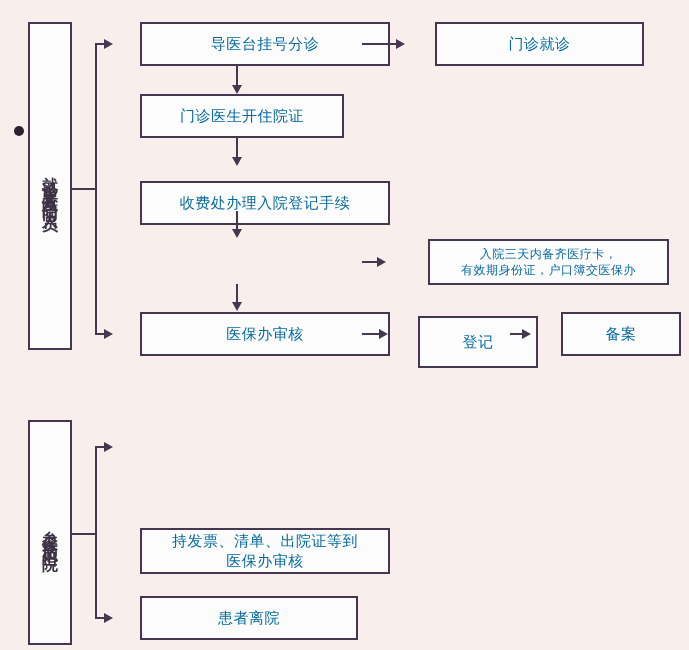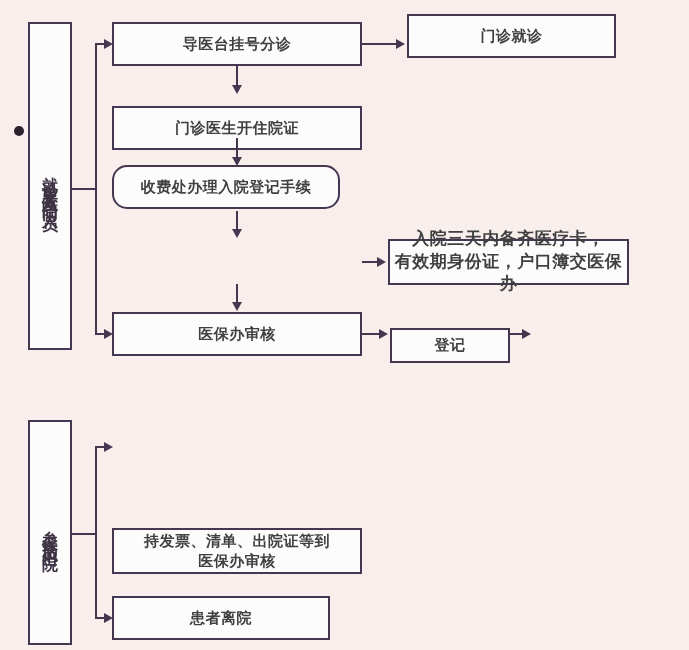--- a/index.html
+++ b/index.html
@@ -22,26 +22,27 @@
   
   .node {
     position: absolute;
     box-sizing: border-box;
     background: #fdfcfc;
     border: 2px solid #463751;
     display: flex;
     align-items: center;
     justify-content: center;
     text-align: center;
-    color: #404040;
+    color: #0369a1;
     font-size: 15px;
     line-height: 1.35;
     letter-spacing: 0.5px;
     white-space: pre-line;
-    font-weight: 700;
+    font-weight: 400;
+    margin-left: 28px;
   }
 
   
   .lane-label {
     position: absolute;
     box-sizing: border-box;
     background: #fdfcfc;
     border: 2px solid #463751;
     display: flex;
     align-items: center;
@@ -111,55 +112,56 @@
   <div class="arrow-r" style="left:104px; top:39px;"></div>
 
   <div class="ln-h" style="left:95px; top:333px; width:12px;"></div>
   <div class="arrow-r" style="left:104px; top:329px;"></div>
 
   <div class="node" style="left:112px; top:22px; width:250px; height:44px;">导医台挂号分诊</div>
 
   <div class="ln-h" style="left:362px; top:43px; width:36px;"></div>
   <div class="arrow-r" style="left:396px; top:39px;"></div>
 
-  <div class="node" style="left:407px; top:14px; width:209px; height:44px;">门诊就诊</div>
+  <div class="node" style="left:407px; top:22px; width:209px; height:44px;">门诊就诊</div>
 
   <div class="ln-v" style="left:236px; top:66px; height:22px;"></div>
   <div class="arrow-d" style="left:232px; top:85px;"></div>
 
-  <div class="node" style="left:112px; top:106px; width:250px; height:44px;">门诊医生开住院证</div>
+  <div class="node" style="left:112px; top:94px; width:204px; height:44px;">门诊医生开住院证</div>
 
   <div class="ln-v" style="left:236px; top:138px; height:22px;"></div>
   <div class="arrow-d" style="left:232px; top:157px;"></div>
 
-  <div class="node" style="left:112px; top:165px; width:228px; height:44px;border-radius:15px;">收费处办理入院登记手续</div>
+  <div class="node" style="left:112px; top:181px; width:250px; height:44px;">收费处办理入院登记手续</div>
 
   <div class="ln-v" style="left:236px; top:211px; height:20px;"></div>
   <div class="arrow-d" style="left:232px; top:229px;"></div>
 
 
   <div class="ln-h" style="left:362px; top:261px; width:17px;"></div>
   <div class="arrow-r" style="left:377px; top:257px;"></div>
 
-  <div class="node" style="left:388px; top:239px; width:241px; height:46px; font-size:17px;">入院三天内备齐医疗卡，
+  <div class="node" style="left:400px; top:239px; width:241px; height:46px; font-size:12px;">入院三天内备齐医疗卡，
 有效期身份证，户口簿交医保办</div>
 
   <div class="ln-v" style="left:236px; top:284px; height:20px;"></div>
   <div class="arrow-d" style="left:232px; top:302px;"></div>
 
   <div class="node" style="left:112px; top:312px; width:250px; height:44px;">医保办审核</div>
 
   <div class="ln-h" style="left:362px; top:333px; width:19px;"></div>
   <div class="arrow-r" style="left:379px; top:329px;"></div>
 
-  <div class="node" style="left:390px; top:328px; width:120px; height:35px;">登记</div>
+  <div class="node" style="left:390px; top:316px; width:120px; height:52px;">登记</div>
 
   <div class="ln-h" style="left:510px; top:333px; width:14px;"></div>
   <div class="arrow-r" style="left:522px; top:329px;"></div>
 
+  <div class="node" style="left:533px; top:312px; width:120px; height:44px;">备案</div>
 
   <div class="lane-label" style="left:28px; top:420px; width:44px; height:225px;">
     <span class="vtext">参保病员出院</span>
   </div>
 
   <div class="ln-h" style="left:72px; top:533px; width:25px;"></div>
   <div class="ln-v" style="left:95px; top:446px; height:173px;"></div>
 
   <div class="ln-h" style="left:95px; top:446px; width:12px;"></div>
   <div class="arrow-r" style="left:104px; top:442px;"></div>

